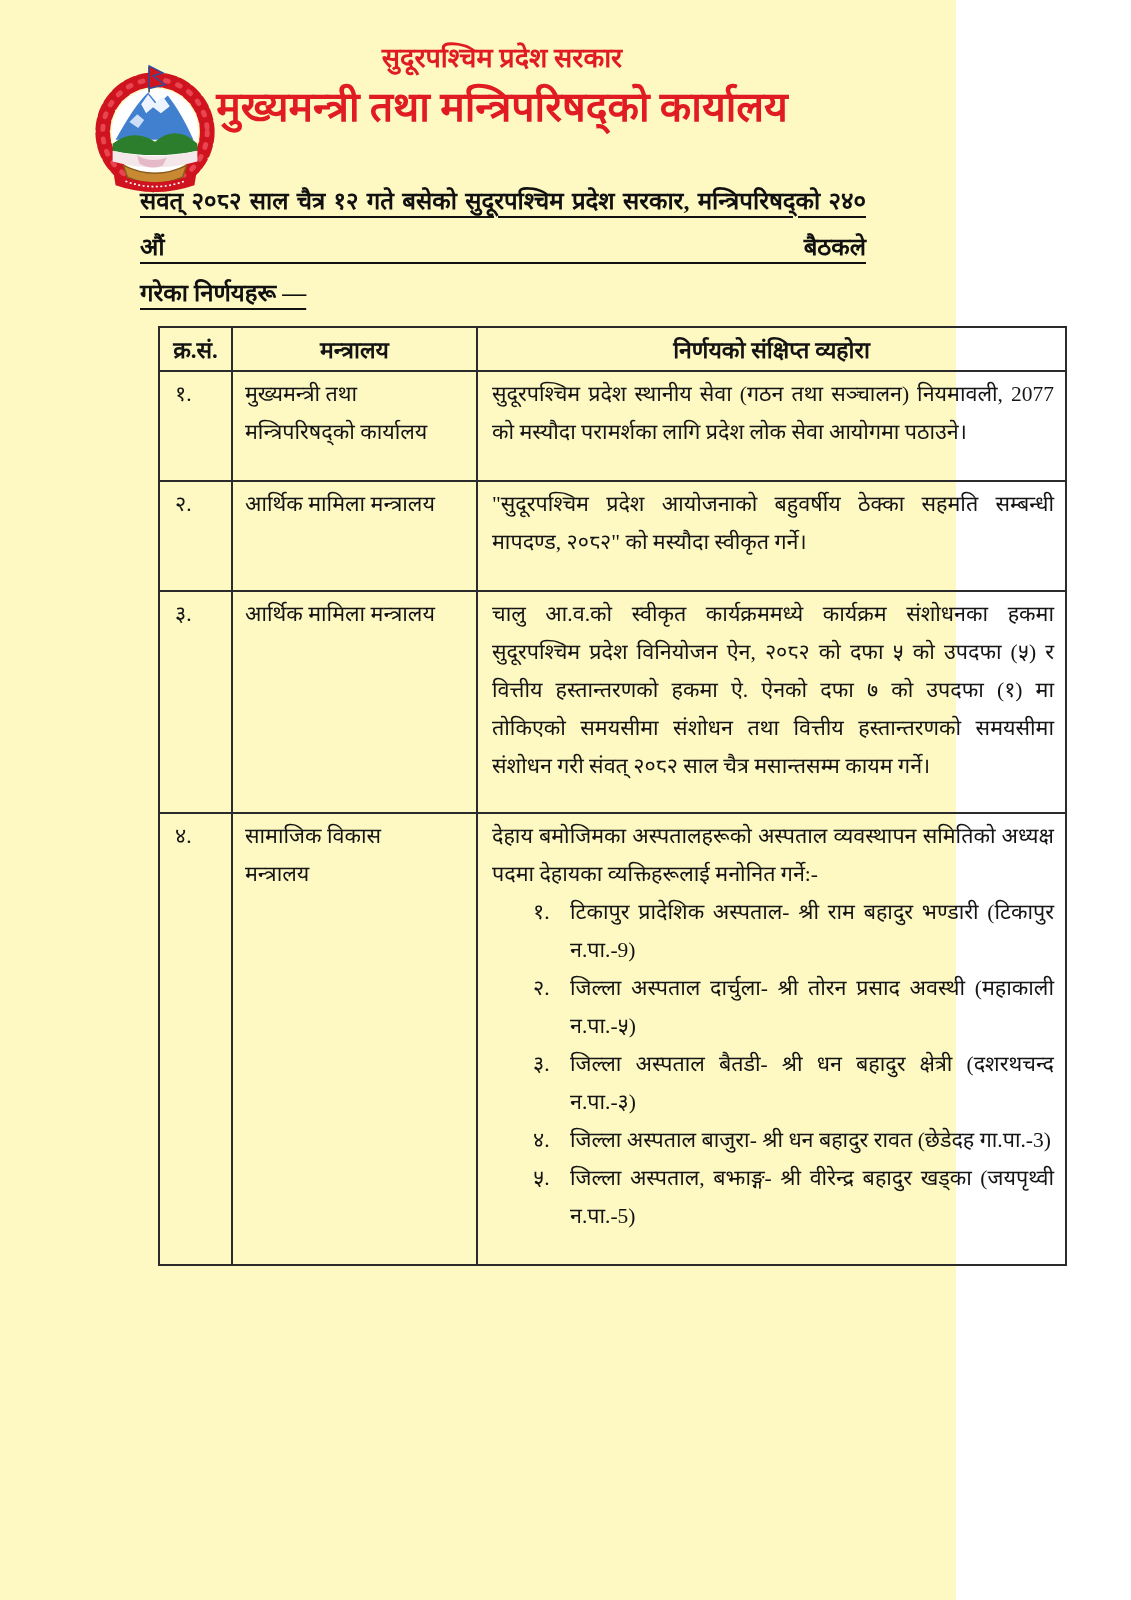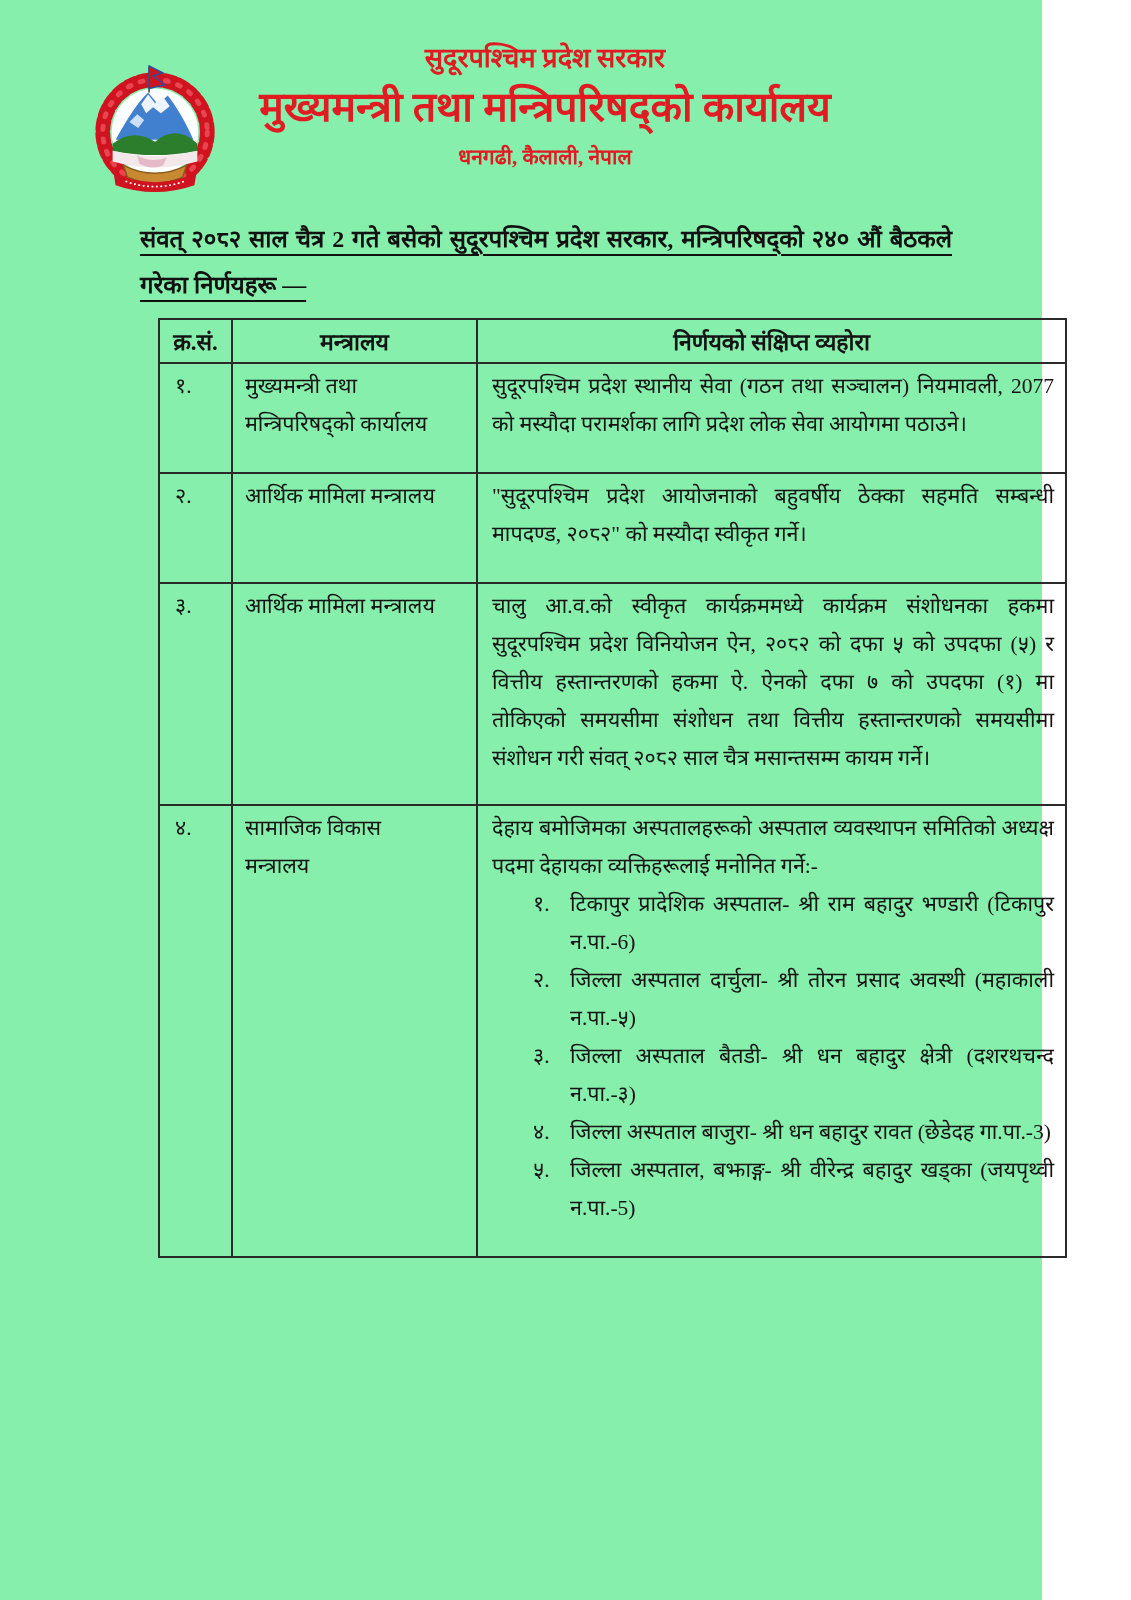--- a/index.html
+++ b/index.html
@@ -4,21 +4,21 @@
 <style>
   * { margin:0; padding:0; box-sizing:border-box; }
   html,body { background:#ffffff; }
   body {
     width:1131px; height:1600px;
     font-family:"Liberation Serif","DejaVu Serif",serif;
     color:#141414;
     position:relative;
     overflow:hidden;
   }
-  .page { position:relative; width:1042px; height:1600px; background:#86efac; }
+  .page { position:relative; width:956px; height:1600px; background:#fef9c3; }
 
   
   .letterhead { position:relative; padding-top:42px; text-align:center; }
   .emblem-wrap { position:absolute; left:86px; top:56px; width:138px; height:140px; }
   .head-text { padding-left:48px; }
   .gov-line   { color:#e01b22; font-weight:bold; font-size:27px; line-height:32px; }
   .office-line{ color:#e01b22; font-weight:bold; font-size:41px; line-height:50px; margin-top:8px; }
   .addr-line  { color:#e01b22; font-weight:600; font-size:21px; line-height:26px; margin-top:12px; }
 
   
@@ -104,26 +104,25 @@
         <g>
           <line x1="64" y1="10" x2="64" y2="36" stroke="#444" stroke-width="1.6"></line>
           <path d="M64 9 L78 16 L68 19 L80 28 L64 32 Z" fill="#cf1420" stroke="#2a4fa0" stroke-width="1.4"></path>
         </g>
       </svg>
     </div>
 
     <div class="head-text">
       <div class="gov-line">सुदूरपश्चिम प्रदेश सरकार</div>
       <div class="office-line">मुख्यमन्त्री तथा मन्त्रिपरिषद्को कार्यालय</div>
-      <div class="addr-line">धनगढी, कैलाली, नेपाल</div>
     </div>
   </div>
 
   <div class="intro">
-    <div class="line line1">संवत् २०८२ साल चैत्र 2 गते बसेको सुदूरपश्चिम प्रदेश सरकार, मन्त्रिपरिषद्को २४० औं बैठकले</div>
+    <div class="line line1">संवत् २०८२ साल चैत्र १२ गते बसेको सुदूरपश्चिम प्रदेश सरकार, मन्त्रिपरिषद्को २४० औं बैठकले</div>
     <div><span class="line line2">गरेका निर्णयहरू —</span></div>
   </div>
 
   <table class="decisions">
     <colgroup>
         <col class="c1">
         <col class="c2">
         <col class="c3">
       </colgroup>
     <thead>
@@ -150,21 +149,21 @@
         <td class="decision just">चालु आ.व.को स्वीकृत कार्यक्रममध्ये कार्यक्रम संशोधनका हकमा सुदूरपश्चिम प्रदेश विनियोजन ऐन, २०८२ को दफा ५ को उपदफा (५) र वित्तीय हस्तान्तरणको हकमा ऐ. ऐनको दफा ७ को उपदफा (१) मा तोकिएको समयसीमा संशोधन तथा वित्तीय हस्तान्तरणको समयसीमा संशोधन गरी संवत् २०८२ साल चैत्र मसान्तसम्म कायम गर्ने।</td>
       </tr>
       <tr class="r4">
         <td class="sn">४.</td>
         <td class="ministry">सामाजिक विकास मन्त्रालय</td>
         <td class="decision">
           <div class="just">देहाय बमोजिमका अस्पतालहरूको अस्पताल व्यवस्थापन समितिको अध्यक्ष पदमा देहायका व्यक्तिहरूलाई मनोनित गर्ने:-</div>
           <div class="hlist">
             <div class="hitem">
               <span class="hnum">१.</span>
-              <span class="htext">टिकापुर प्रादेशिक अस्पताल- श्री राम बहादुर भण्डारी (टिकापुर न.पा.-6)</span>
+              <span class="htext">टिकापुर प्रादेशिक अस्पताल- श्री राम बहादुर भण्डारी (टिकापुर न.पा.-9)</span>
             </div>
             <div class="hitem">
               <span class="hnum">२.</span>
               <span class="htext">जिल्ला अस्पताल दार्चुला- श्री तोरन प्रसाद अवस्थी (महाकाली न.पा.-५)</span>
             </div>
             <div class="hitem">
               <span class="hnum">३.</span>
               <span class="htext">जिल्ला अस्पताल बैतडी- श्री धन बहादुर क्षेत्री (दशरथचन्द न.पा.-३)</span>
             </div>
             <div class="hitem">

